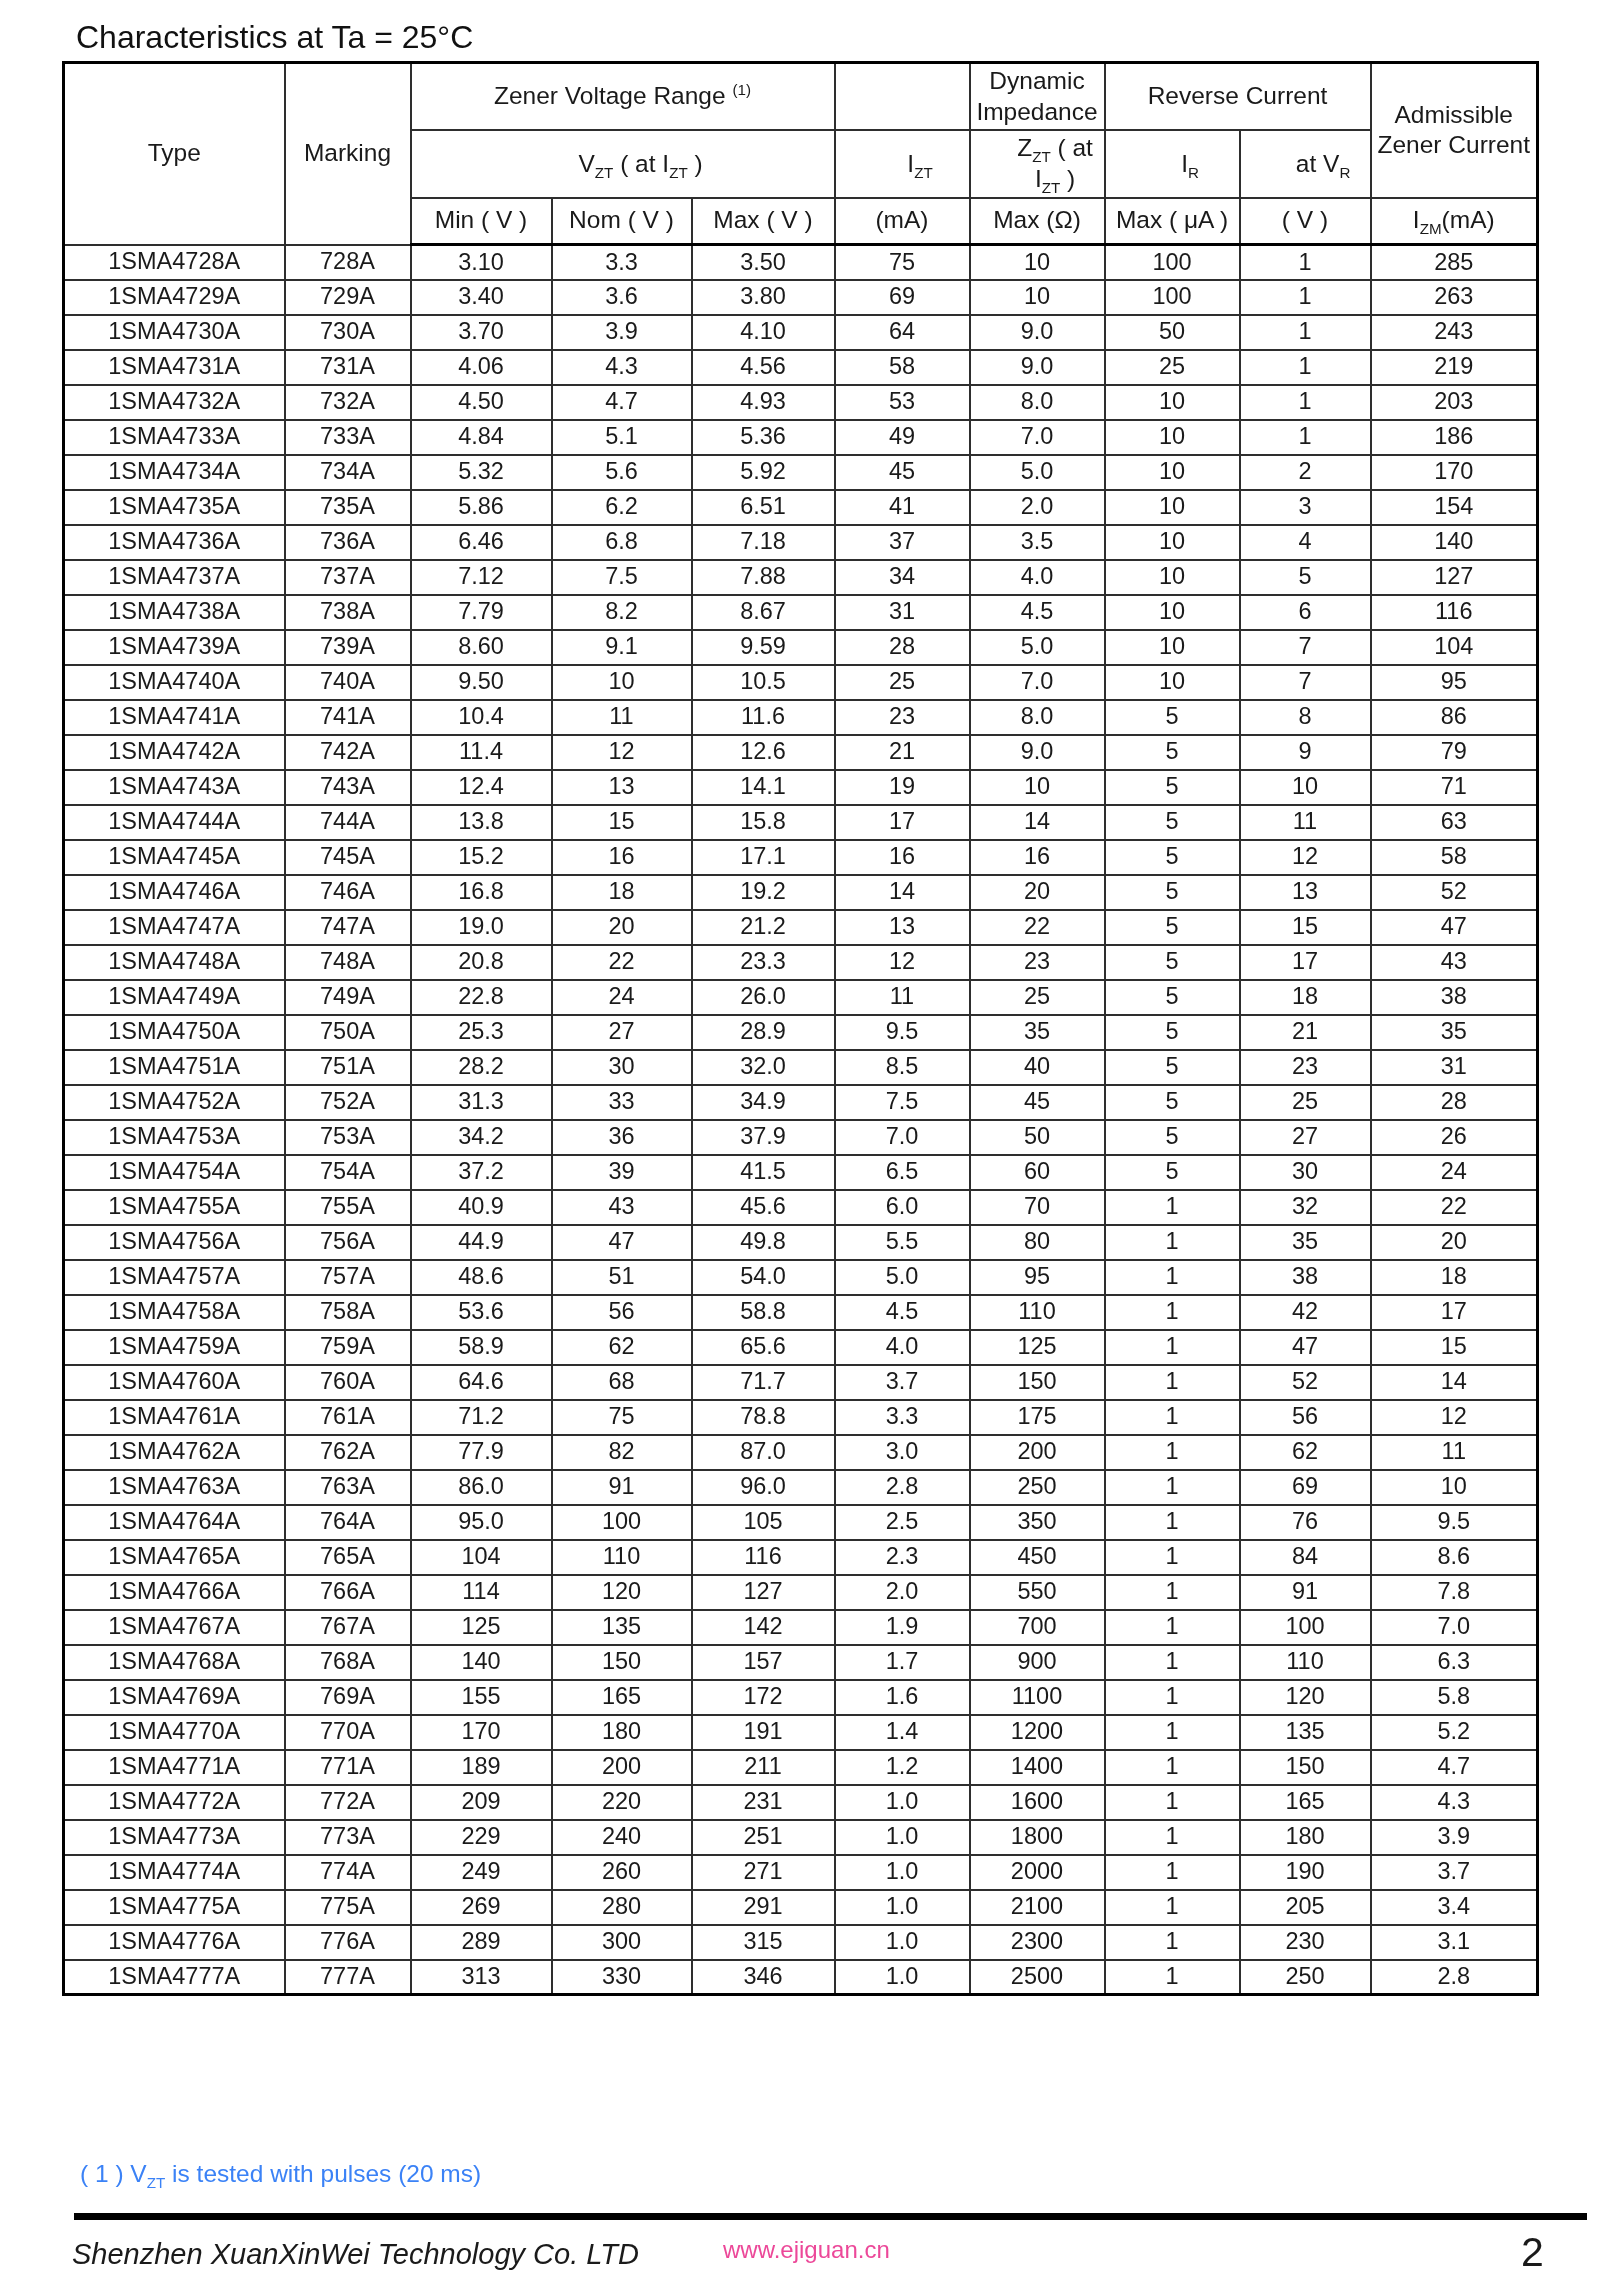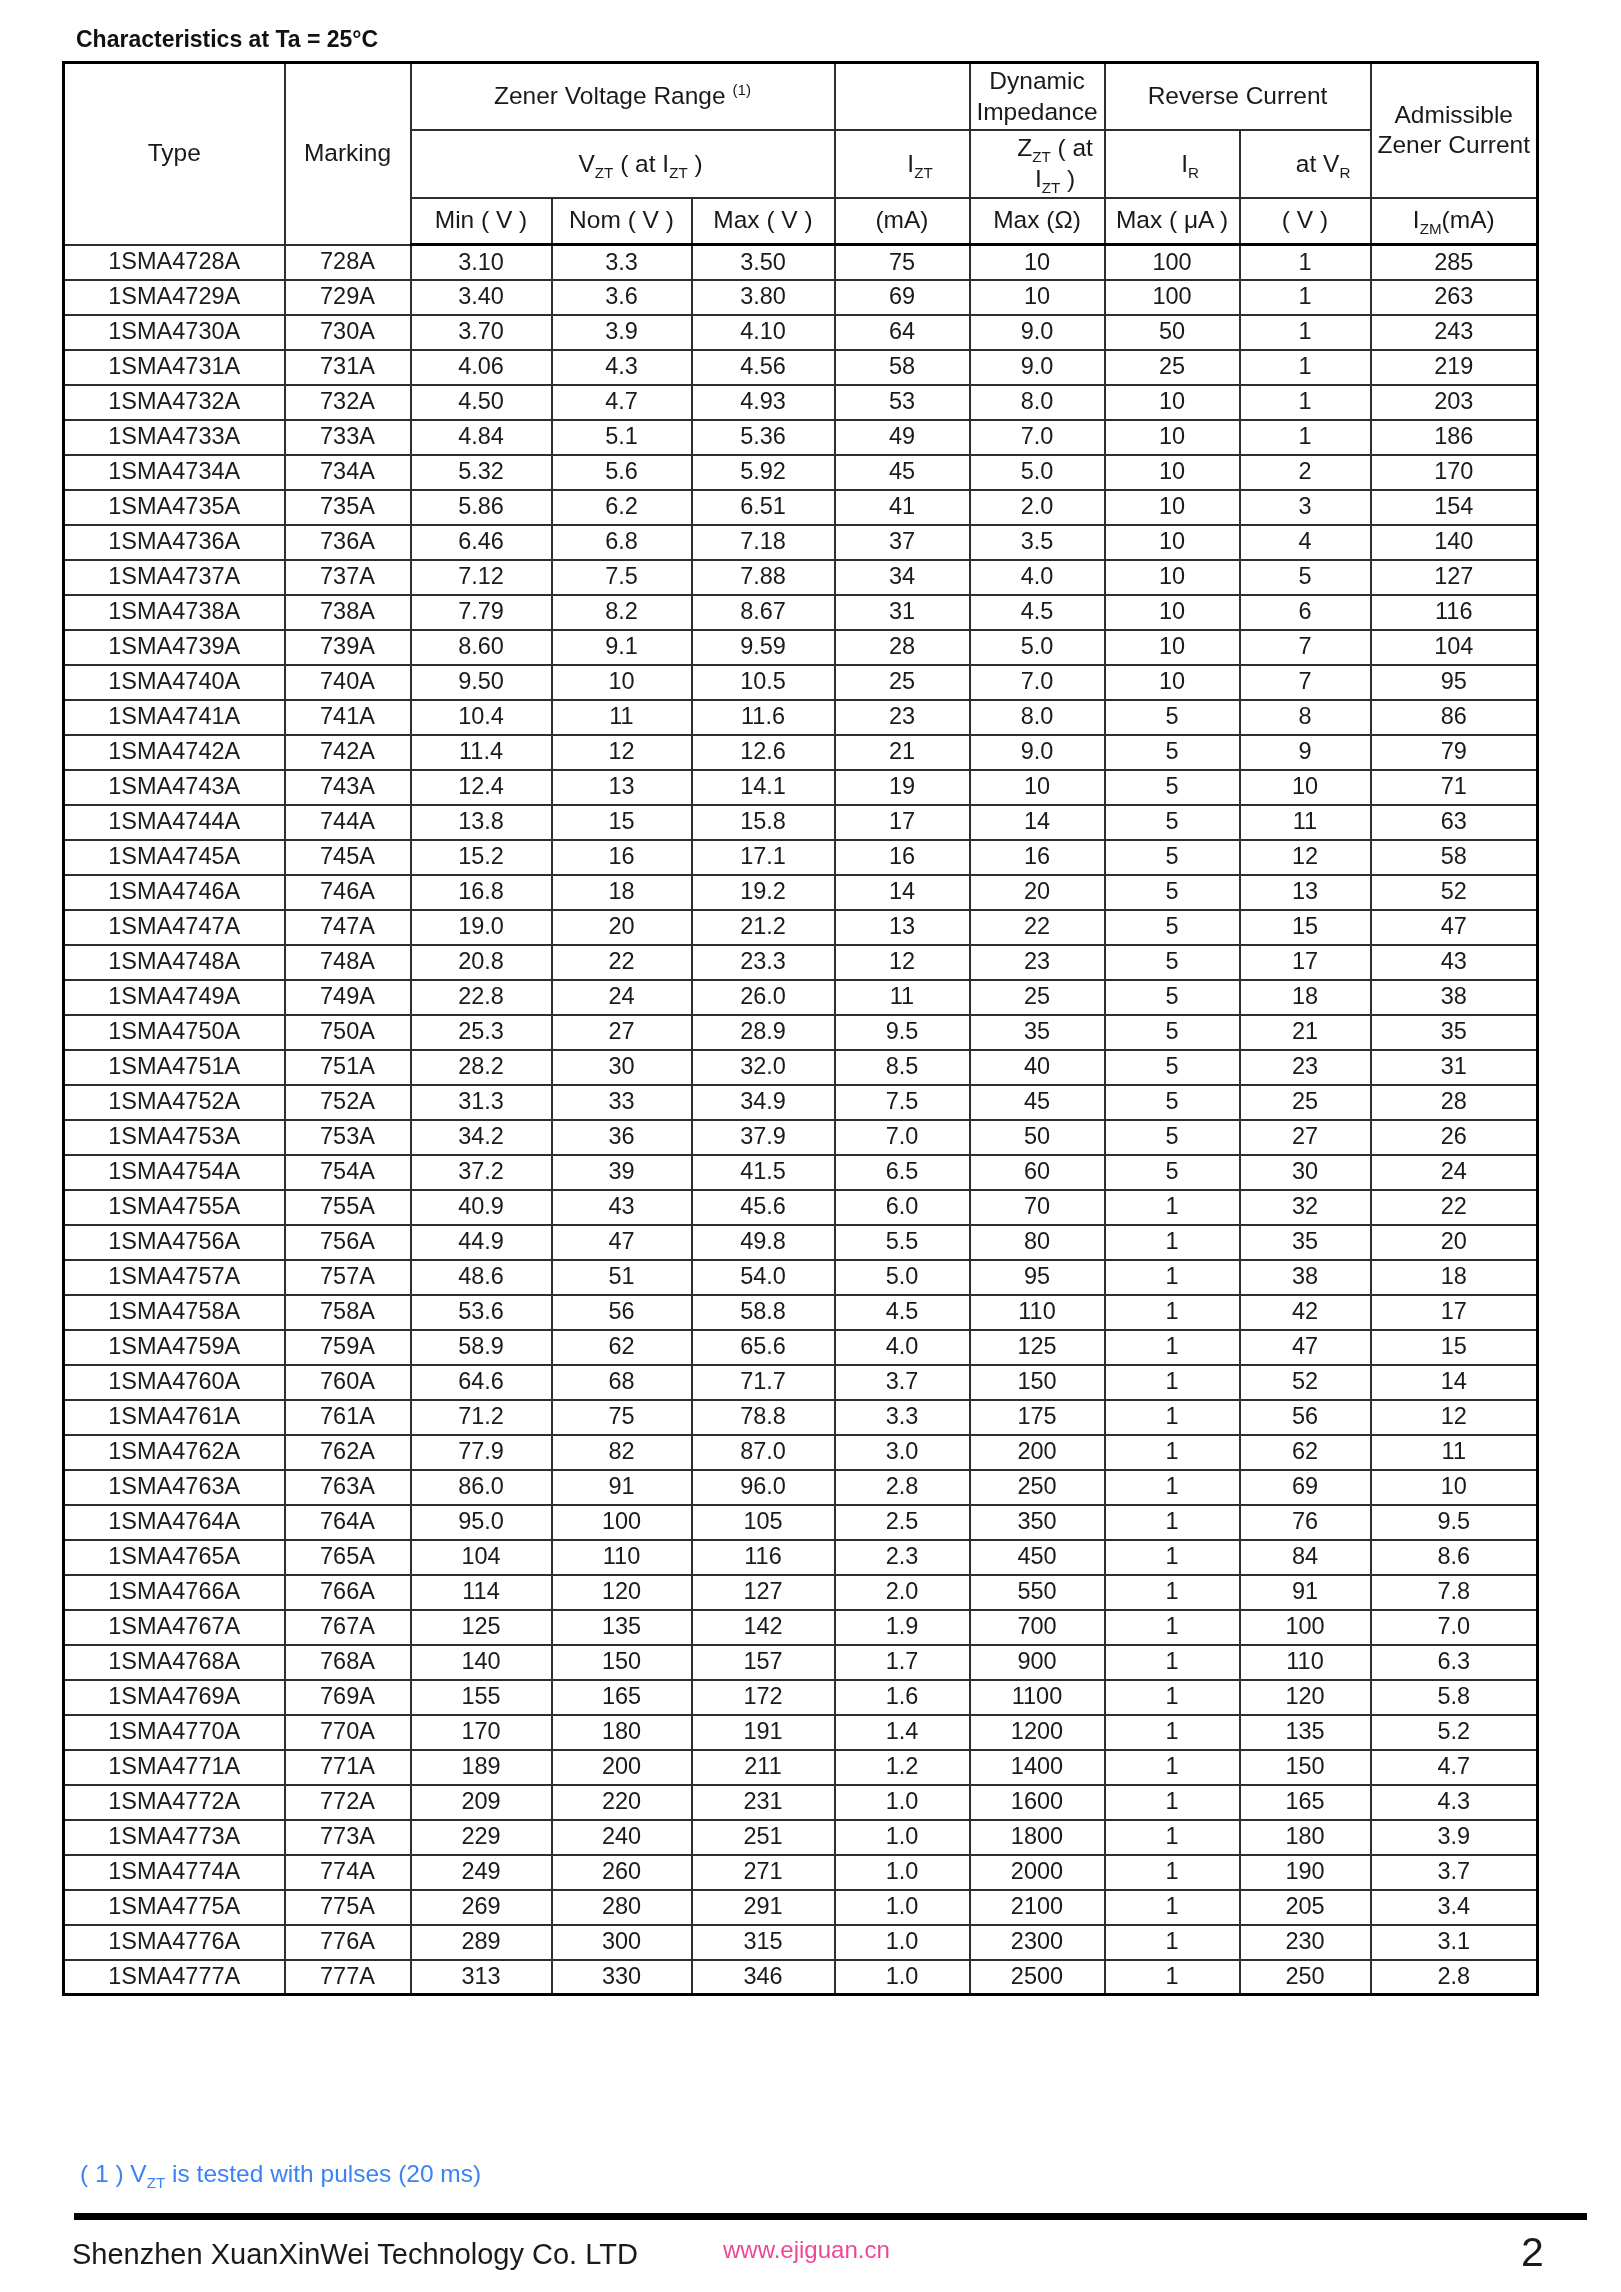--- a/index.html
+++ b/index.html
@@ -2,22 +2,22 @@
 <html><head>
 <meta charset="utf-8">
 <style>
   * { margin:0; padding:0; box-sizing:border-box; }
   body { background:#ffffff; font-family:"Liberation Sans", sans-serif; }
   .page {
     position:relative; width:1621px; height:2293px; background:#ffffff;
     color:#1a1a1a; overflow:hidden;
   }
   .title {
-    position:absolute; left:76px; top:26px;
-    font-size:23px; font-weight:bold; color:#111;
+    position:absolute; left:76px; top:19px;
+    font-size:32px; font-weight:normal; color:#111;
     letter-spacing:0px;
   }
   table.char-table {
     position:absolute; left:62px; top:61px; width:1475px;
     border-collapse:collapse; table-layout:fixed;
     border:3.9px solid #000;
   }
   .char-table th, .char-table td {
     border-left:2px solid #2e2e2e; border-right:2px solid #2e2e2e;
     border-top:2.9px solid #2e2e2e; border-bottom:2.9px solid #2e2e2e;
@@ -35,21 +35,21 @@
     height:35px; font-size:23.5px; padding:0; line-height:1;
   }
   sub { font-size:62%; line-height:0; }
   sup { font-size:62%; line-height:0; }
   .footnote {
     position:absolute; left:80px; top:2160px; font-size:24.5px; color:#3b82f6;
   }
   .footer-rule {
     position:absolute; left:74px; top:2213px; width:1513px; height:6.9px; background:#000;
   }
-  .footer-company { position:absolute; left:72px; top:2238px; font-size:29px; color:#1a1a1a; }
+  .footer-company { position:absolute; left:72px; top:2238px; font-size:29px; color:#1a1a1a;font-style:italic; }
   .footer-website { position:absolute; left:723px; top:2236px; font-size:24px; color:#ec4899; }
   .footer-page-number { position:absolute; left:1521px; top:2229px; font-size:41px; color:#1a1a1a; }
 </style>
 </head>
 <body>
 
 <div class="page">
 
   <div class="title">Characteristics at Ta = 25°C</div>
 

